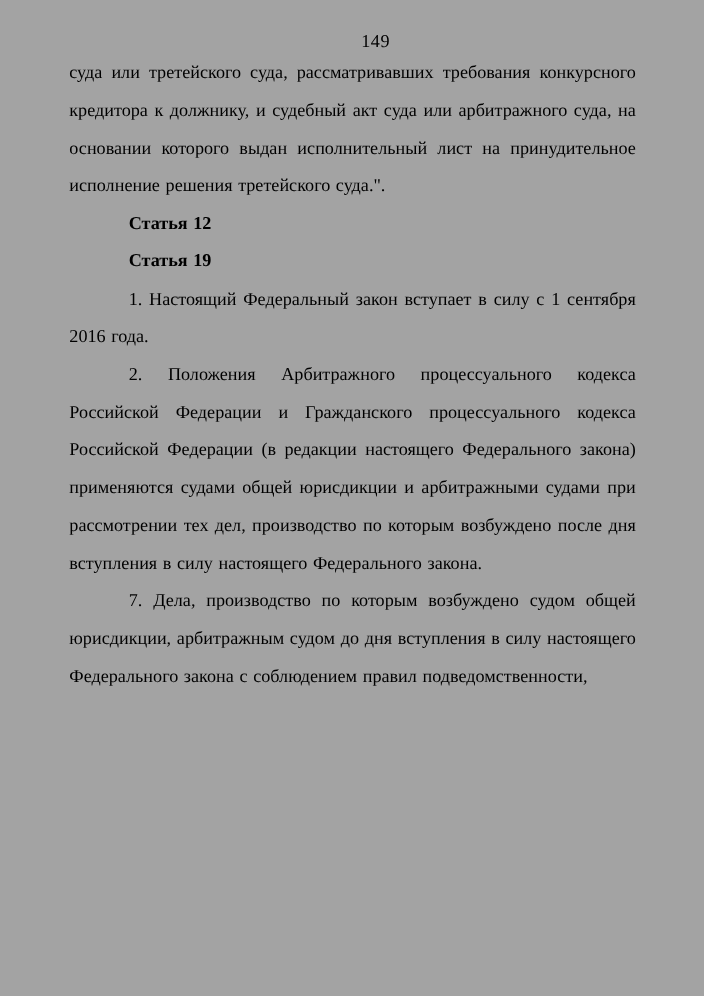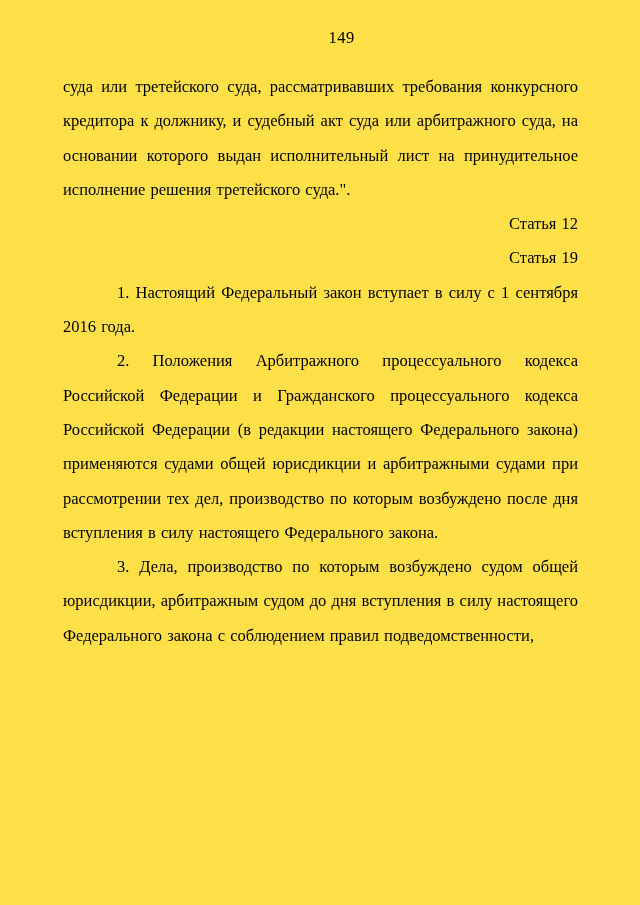--- a/index.html
+++ b/index.html
@@ -4,69 +4,69 @@
 <style>
   html, body {
     margin: 0;
     padding: 0;
     background: #ffffff;
   }
   .page {
     position: relative;
     width: 640px;
     height: 905px;
-    background: #fde047;
+    background: #a3a3a3;
     color: #000000;
     font-family: "Liberation Serif", "DejaVu Serif", serif;
     box-sizing: border-box;
     padding: 28px 62px 0 63px;
     overflow: hidden;
   }
   .page-number {
     text-align: center;
     font-size: 16.5px;
     line-height: 20px;
     position: relative;
     left: 21px;
     letter-spacing: 0.5px;
   }
   .content {
-    margin-top: 22px;
+    margin-top: 1px;
     font-size: 16.5px;
     line-height: 34.3px;
     word-spacing: 1px;
   }
   .para {
     margin: 0;
     text-align: justify;
     text-indent: 54px;
   }
   .para.noindent {
     text-indent: 0;
   }
   .heading {
     margin: 0;
-    font-weight: normal;
+    font-weight: bold;
     text-indent: 54px;
-    text-align: right;
+    text-align: left;
   }
 </style>
 </head>
 <body>
 
 <div class="page">
   <div class="page-number">149</div>
 
   <div class="content">
     <p class="para noindent">суда или третейского суда, рассматривавших требования конкурсного кредитора к должнику, и  судебный акт суда или арбитражного суда, на основании которого выдан исполнительный лист на принудительное исполнение решения третейского суда.".</p>
 
     <p class="heading">Статья 12</p>
 
 
     <p class="heading">Статья 19</p>
 
     <p class="para">1. Настоящий Федеральный закон вступает в силу с 1 сентября 2016 года.</p>
 
     <p class="para">2. Положения Арбитражного процессуального кодекса Российской Федерации и Гражданского процессуального кодекса Российской Федерации (в редакции настоящего Федерального закона) применяются судами общей юрисдикции и арбитражными судами при рассмотрении тех дел, производство по которым возбуждено после дня вступления в силу настоящего Федерального закона.</p>
 
-    <p class="para">3. Дела, производство по которым возбуждено судом общей юрисдикции, арбитражным судом до дня вступления в силу настоящего Федерального закона с соблюдением правил подведомственности,</p>
+    <p class="para">7. Дела, производство по которым возбуждено судом общей юрисдикции, арбитражным судом до дня вступления в силу настоящего Федерального закона с соблюдением правил подведомственности,</p>
   </div>
 </div>
 
 </body></html>

